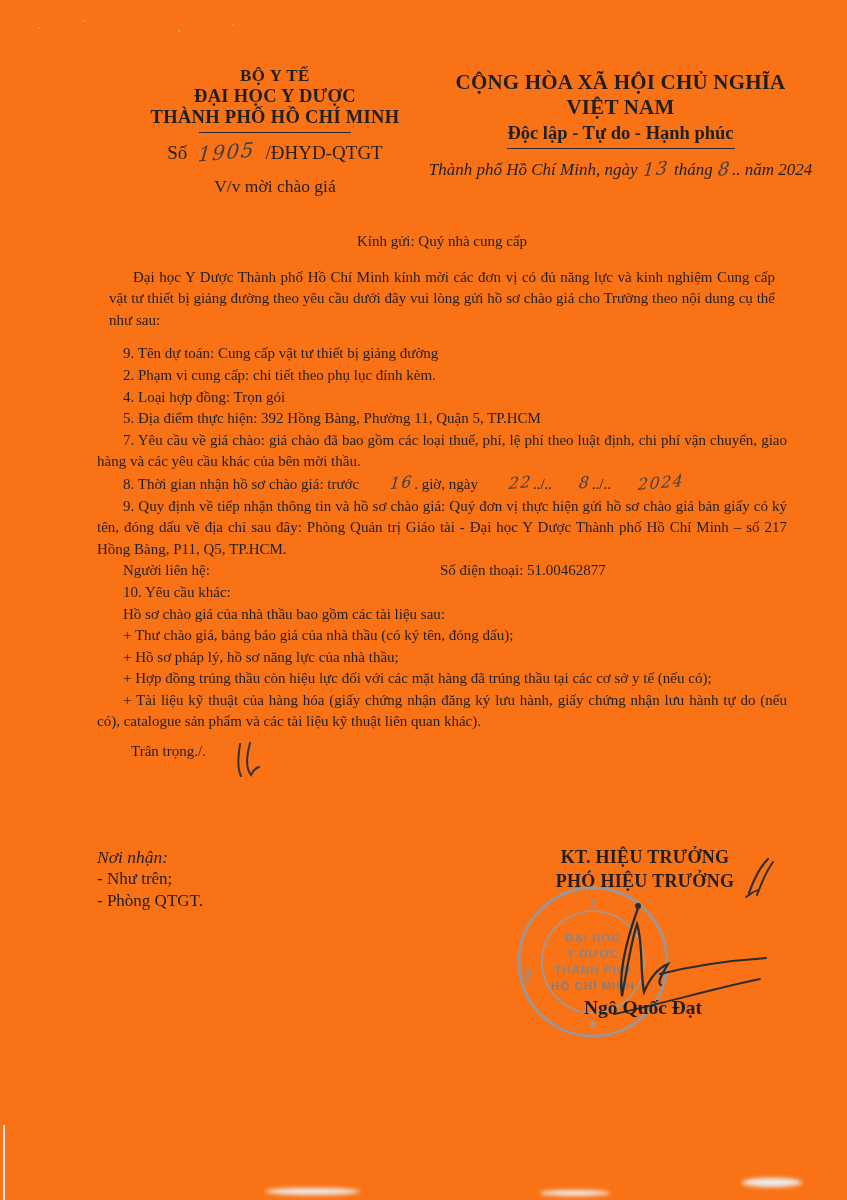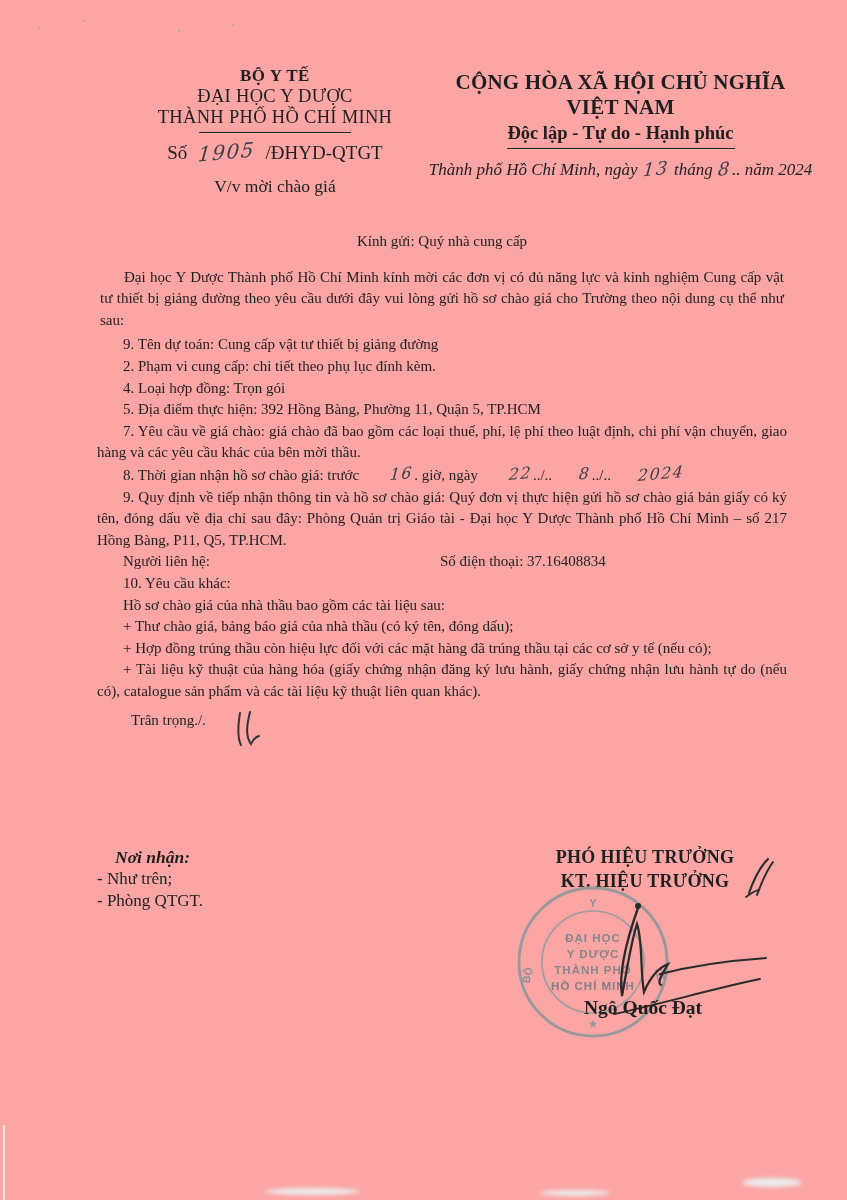--- a/index.html
+++ b/index.html
@@ -1,50 +1,50 @@
 <!DOCTYPE html>
 <html><head>
 <meta charset="utf-8">
 <style>
   html,body{margin:0;padding:0;background:#ffffff;}
   .page{
     position:relative;width:847px;height:1200px;margin:0 auto;
-    background:#fca5a5;overflow:hidden;
+    background:#f97316;overflow:hidden;
     font-family:"Liberation Serif",serif;color:#1f1f1f;
   }
   
   .org-block{position:absolute;top:66px;left:110px;width:330px;text-align:center;}
   .org-ministry{font-size:17px;font-weight:bold;letter-spacing:.5px;}
-  .org-name{font-size:18.5px;font-weight:normal;letter-spacing:.3px;line-height:21px;}
+  .org-name{font-size:18.5px;font-weight:bold;letter-spacing:.3px;line-height:21px;}
   .org-rule{width:152px;height:0;border-top:1.6px solid #2a2a2a;margin:4px auto 7px auto;}
   .org-number{font-size:19px;}
   .org-subject{font-size:17.5px;margin-top:12px;}
   .nat-block{position:absolute;top:70px;left:428px;width:385px;text-align:center;}
   .nat-line1{font-size:21px;font-weight:bold;letter-spacing:.2px;}
   .nat-line2{font-size:18.5px;font-weight:bold;margin-top:3px;}
   .nat-rule{width:228px;height:0;border-top:1.6px solid #2a2a2a;margin:4px auto 9px auto;}
   .nat-date{font-size:17px;font-style:italic;}
   
   .hand{
     display:inline-block;font-family:"DejaVu Serif",serif;font-style:italic;
     color:#3e3e48;transform:rotate(-5deg) skewX(-10deg);
     font-size:1.06em;letter-spacing:1.5px;padding:0 1px;
   }
   
   .body{position:absolute;top:231px;left:97px;width:690px;font-size:15px;line-height:21.6px;}
   .salute{text-align:center;margin:0 0 14px 0;}
-  .para{margin:3px;text-align:justify;text-indent:24px;}
+  .para{margin:12px;text-align:justify;text-indent:24px;}
   .line{margin:0;text-align:justify;text-indent:26px;}
   .contact{position:relative;}
   .contact .phone{position:absolute;left:343px;text-indent:0;}
   .closing{position:relative;margin:8px;text-indent:26px;}
   .penmark-close{position:absolute;left:128px;top:1px;}
   
   .recipients{position:absolute;top:846px;left:97px;font-size:17px;line-height:22px;}
-  .recipients .title{font-size:17.5px;font-weight:bold;font-style:italic;margin-left:18px;}
+  .recipients .title{font-size:17.5px;font-weight:normal;font-style:italic;}
   .sig-block{position:absolute;top:845px;left:480px;width:330px;text-align:center;
              font-weight:bold;font-size:18px;line-height:24px;letter-spacing:.3px;}
   .pen-flourish{position:absolute;left:262px;top:12px;}
   .seal-wrap{position:absolute;top:884px;left:510px;width:272px;height:168px;}
   .signer{position:absolute;top:997px;left:584px;font-size:19.5px;font-weight:bold;z-index:5;}
   
   .speck{position:absolute;width:2px;height:2px;border-radius:50%;background:#ababab;}
   .edge-line{position:absolute;left:3px;top:1125px;width:2px;height:75px;background:#e4e4e4;}
   .smudge{position:absolute;background:#ececec;border-radius:50%;filter:blur(2px);}
 </style>
@@ -87,45 +87,46 @@
     <p class="line">2. Phạm vi cung cấp: chi tiết theo phụ lục đính kèm.</p>
     <p class="line">4. Loại hợp đồng: Trọn gói</p>
     <p class="line">5. Địa điểm thực hiện: 392 Hồng Bàng, Phường 11, Quận 5, TP.HCM</p>
     <p class="line">7. Yêu cầu về giá chào: giá chào đã bao gồm các loại thuế, phí, lệ phí theo luật định, chi phí vận chuyển, giao hàng và các yêu cầu khác của bên mời thầu.</p>
     <p class="line">
       <span>8. Thời gian nhận hồ sơ chào giá: trước</span>&nbsp;<span class="hand">16</span><span>. giờ, ngày</span>&nbsp;<span class="hand">22</span><span>../..</span><span class="hand">8</span><span>../..</span><span class="hand">2024</span>
     </p>
     <p class="line">9. Quy định về tiếp nhận thông tin và hồ sơ chào giá: Quý đơn vị thực hiện gửi hồ sơ chào giá bản giấy có ký tên, đóng dấu về địa chỉ sau đây: Phòng Quản trị Giáo tài - Đại học Y Dược Thành phố Hồ Chí Minh – số 217 Hồng Bàng, P11, Q5, TP.HCM.</p>
     <p class="line contact">
       <span>Người liên hệ:</span>
-      <span class="phone">Số điện thoại: 37.16408834</span>
+      <span class="phone">Số điện thoại: 51.00462877</span>
     </p>
     <p class="line">10. Yêu cầu khác:</p>
     <p class="line">Hồ sơ chào giá của nhà thầu bao gồm các tài liệu sau:</p>
     <p class="line">+ Thư chào giá, bảng báo giá của nhà thầu (có ký tên, đóng dấu);</p>
+    <p class="line">+ Hồ sơ pháp lý, hồ sơ năng lực của nhà thầu;</p>
     <p class="line">+ Hợp đồng trúng thầu còn hiệu lực đối với các mặt hàng đã trúng thầu tại các cơ sở y tế (nếu có);</p>
     <p class="line">+ Tài liệu kỹ thuật của hàng hóa (giấy chứng nhận đăng ký lưu hành, giấy chứng nhận lưu hành tự do (nếu có), catalogue sản phẩm và các tài liệu kỹ thuật liên quan khác).</p>
     <p class="closing">
       <span>Trân trọng./.</span>
       <svg class="penmark-close" width="28" height="36" viewBox="0 0 28 36">
         <path d="M7,2 C5,14 4,26 8,34" fill="none" stroke="#333" stroke-width="2" stroke-linecap="round"></path>
         <path d="M17,1 C14,13 12,25 18,33 C20,28 23,26 26,25" fill="none" stroke="#333" stroke-width="2" stroke-linecap="round"></path>
       </svg>
     </p>
   </div>
 
   <div class="recipients">
     <div class="title">Nơi nhận:</div>
     <div>- Như trên;</div>
     <div>- Phòng QTGT.</div>
   </div>
 
   <div class="sig-block">
+    <div>KT. HIỆU TRƯỞNG</div>
     <div>PHÓ HIỆU TRƯỞNG</div>
-    <div>KT. HIỆU TRƯỞNG</div>
     <svg class="pen-flourish" width="34" height="42" viewBox="0 0 34 42">
       <path d="M7,36 C12,22 19,9 26,2" fill="none" stroke="#2e2e2e" stroke-width="2.2" stroke-linecap="round"></path>
       <path d="M15,38 C20,24 26,12 31,5" fill="none" stroke="#2e2e2e" stroke-width="2" stroke-linecap="round"></path>
       <path d="M4,40 C9,36 13,34 16,33" fill="none" stroke="#2e2e2e" stroke-width="1.8" stroke-linecap="round"></path>
     </svg>
   </div>
 
   <div class="seal-wrap">
     <svg width="272" height="168" viewBox="0 0 272 168">
       <circle cx="83" cy="78" r="74" fill="none" stroke="#98989c" stroke-width="2.8"></circle>

